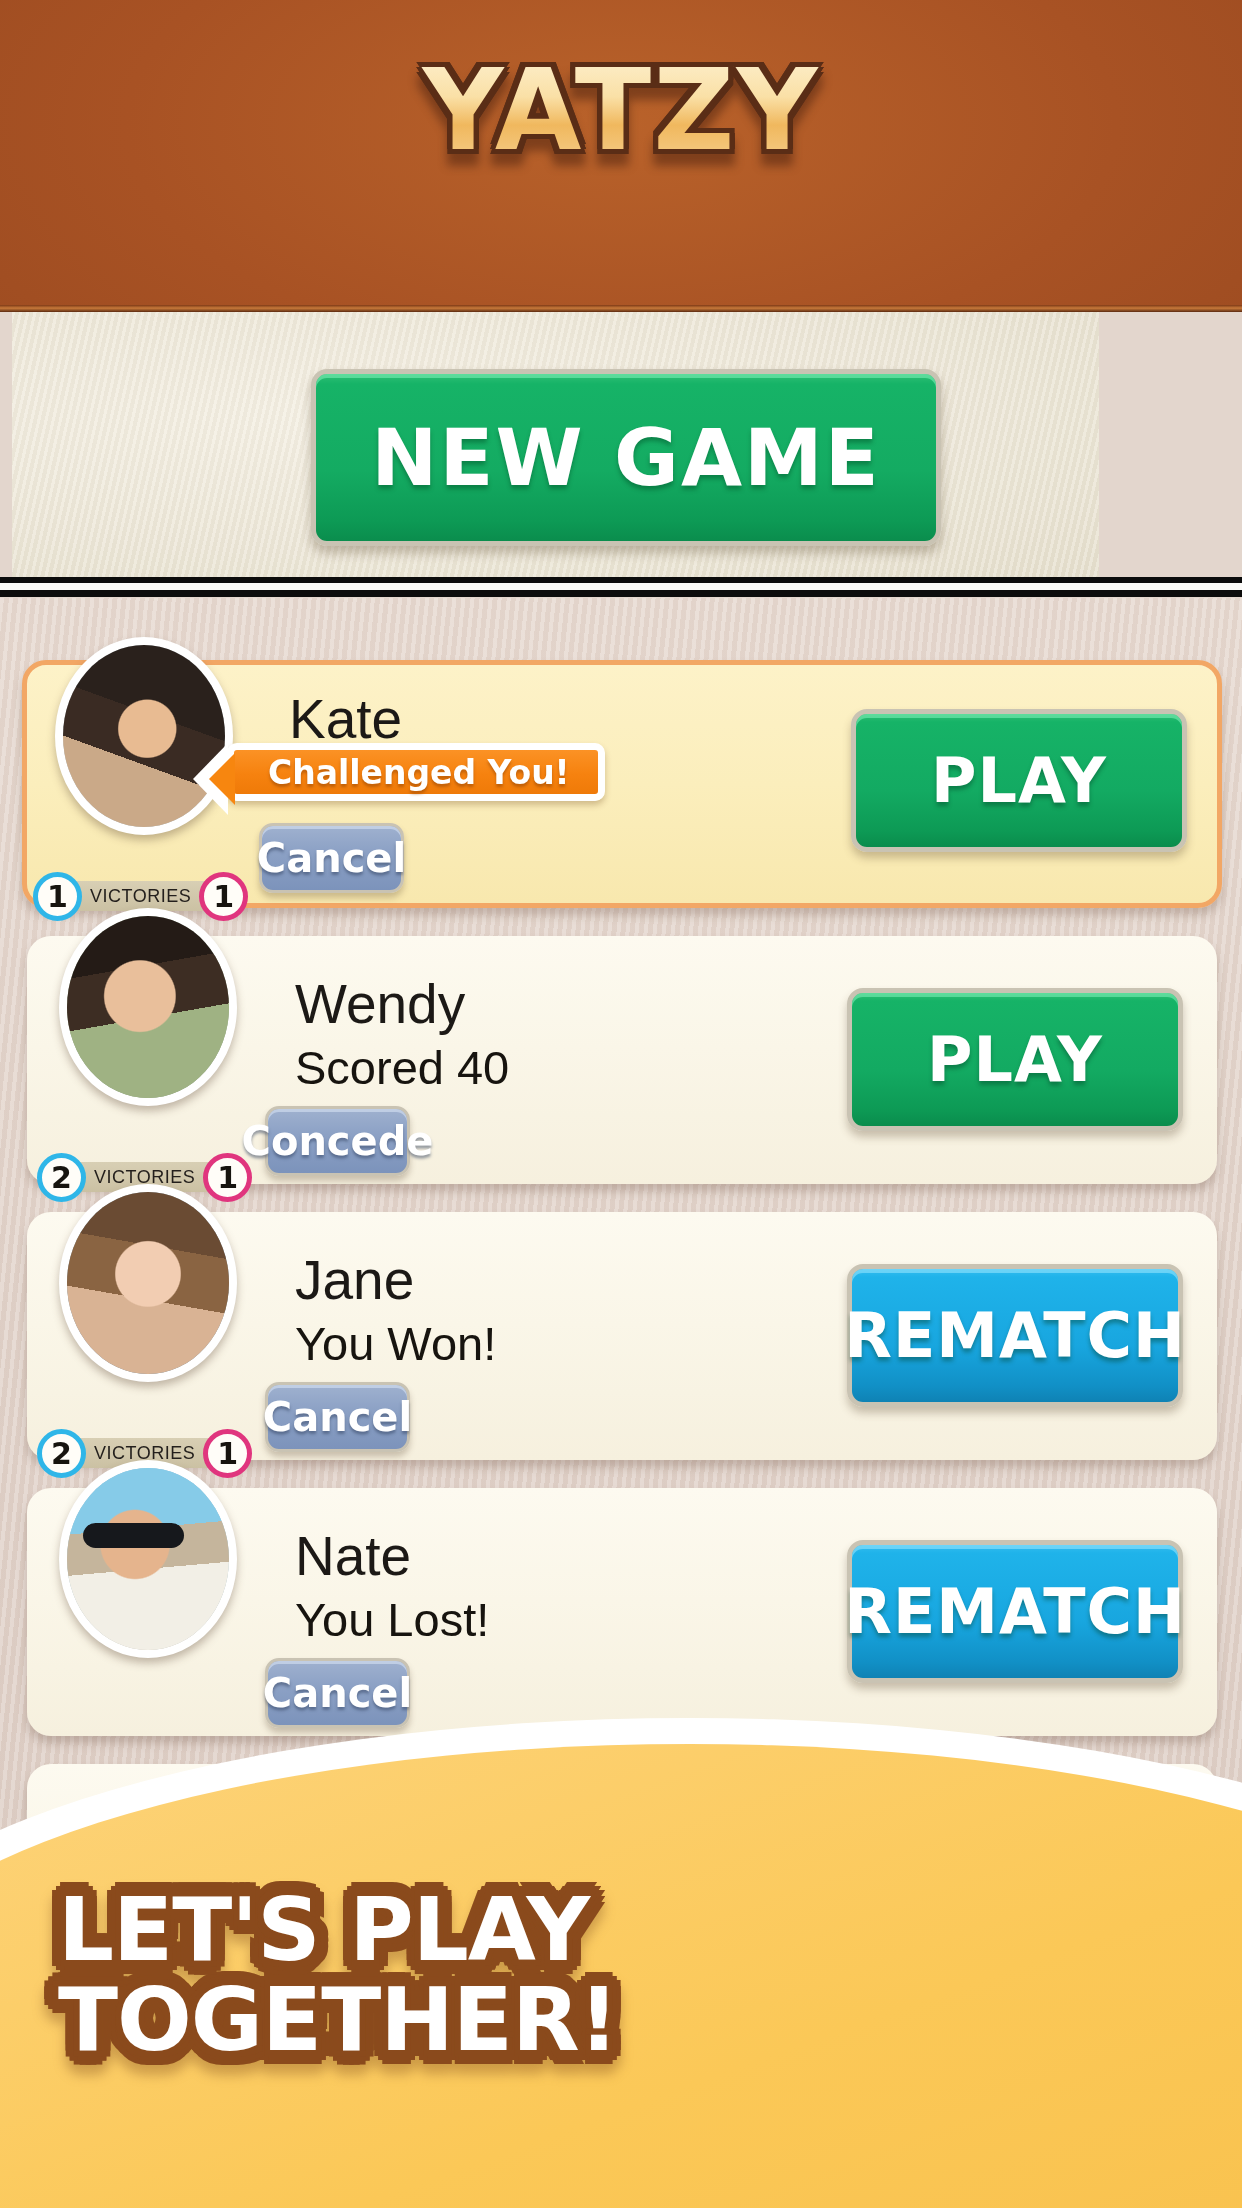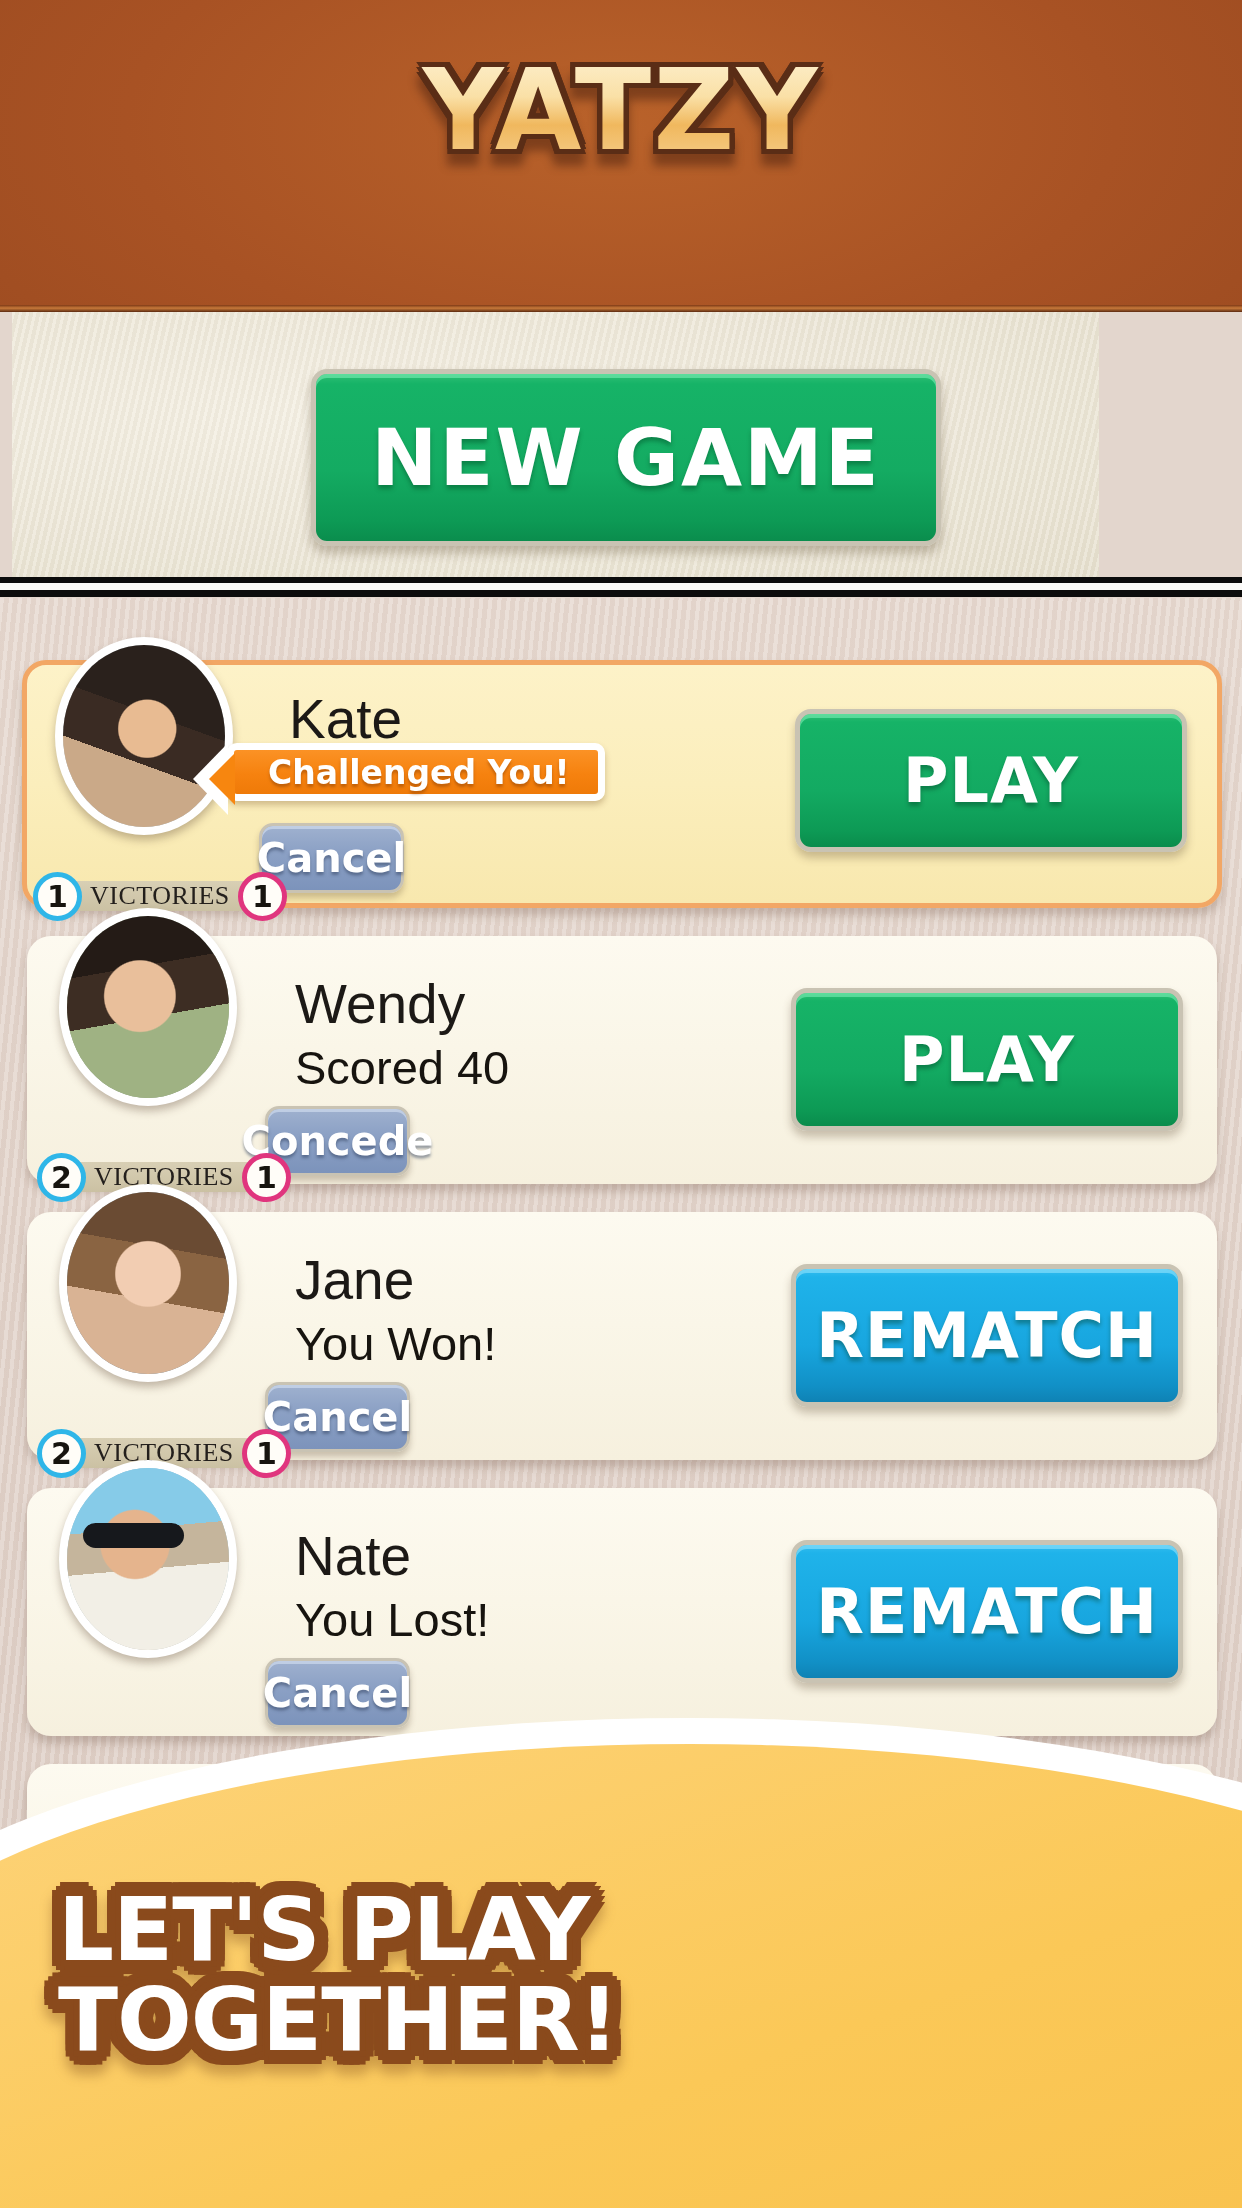--- a/index.html
+++ b/index.html
@@ -125,22 +125,22 @@
 
   .victories{
     position:absolute; left:10px; bottom:-18px;
     display:flex; align-items:center; height:50px;
   }
   .game-card.challenged .victories{ left:6px; }
   .vic-bar{
     height:30px; display:flex; align-items:center;
     background:linear-gradient(to bottom,#d8cfb4,#cbc1a3);
     border-radius:4px; padding:0 42px; margin:0 -34px;
-    font-family:Liberation Serif, serif;
-    font-size:26px; letter-spacing:.5px; color:#231f1c; font-weight:500;
+    font-family:Liberation Sans, sans-serif;
+    font-size:18px; letter-spacing:.5px; color:#231f1c; font-weight:500;
   }
   .vic-circle{
     width:49px; height:49px; border-radius:50%;
     background:#fffdf8; display:flex; align-items:center; justify-content:center;
     font-family:"DejaVu Sans", sans-serif;
     font-size:30px; font-weight:bold; color:#17140f;
     position:relative; z-index:2;
   }
   .vic-circle.blue { border:5px solid #2fb6e8; }
   .vic-circle.pink { border:5px solid #e0357e; }
@@ -195,21 +195,21 @@
   }
   .btn-small span{
     font-family:"DejaVu Sans", sans-serif;
     font-size:40px; font-weight:bold; color:#fff;
     text-shadow:0 3px 3px rgba(50,65,95,.5);
   }
   .game-card.challenged .btn-small{ left:232px; top:158px; }
 
   .btn-action{
     position:absolute; right:34px; top:52px;
-    width:392px; height:143px; border-radius:16px;
+    width:336px; height:143px; border-radius:16px;
     border:5px solid #c9c3b3;
     display:flex; align-items:center; justify-content:center; cursor:pointer;
     box-shadow:0 6px 9px rgba(90,70,45,.3);
   }
   .btn-action.green{
     background:linear-gradient(to bottom,#2fc075 0%,#16b367 6%,#13aa62 58%,#0d9a55 88%,#0a8c4c 100%);
     box-shadow:0 6px 9px rgba(90,70,45,.3), inset 0 4px 0 rgba(150,255,205,.45);
   }
   .btn-action.blue{
     background:linear-gradient(to bottom,#35bdf0 0%,#1fb3ea 6%,#18a6df 58%,#1190c6 88%,#0f82b4 100%);

